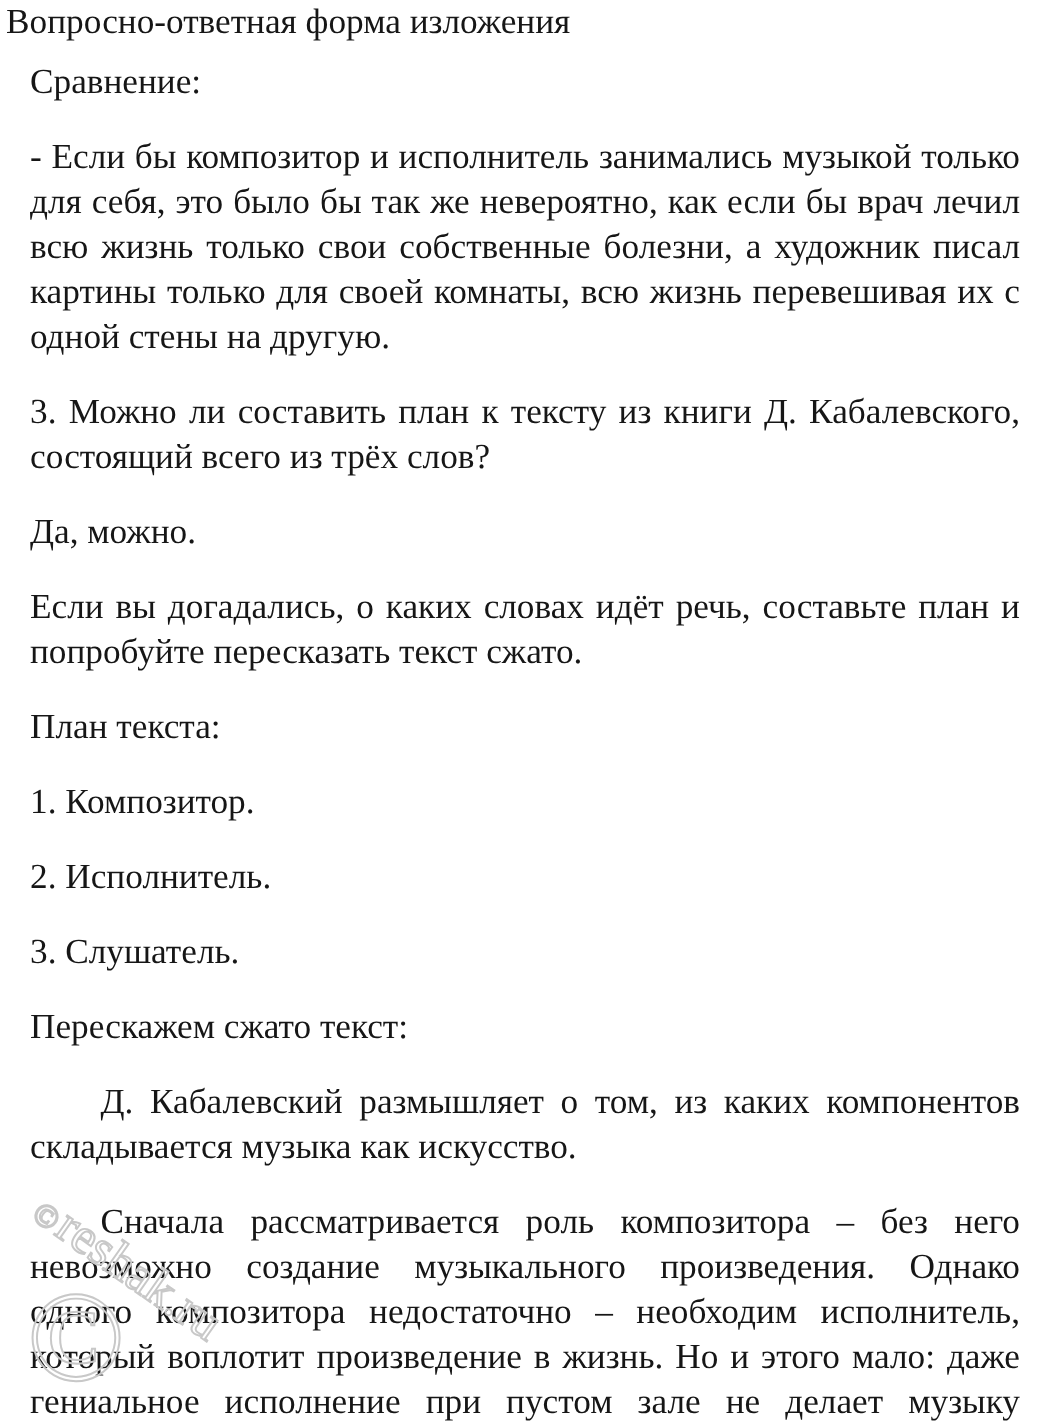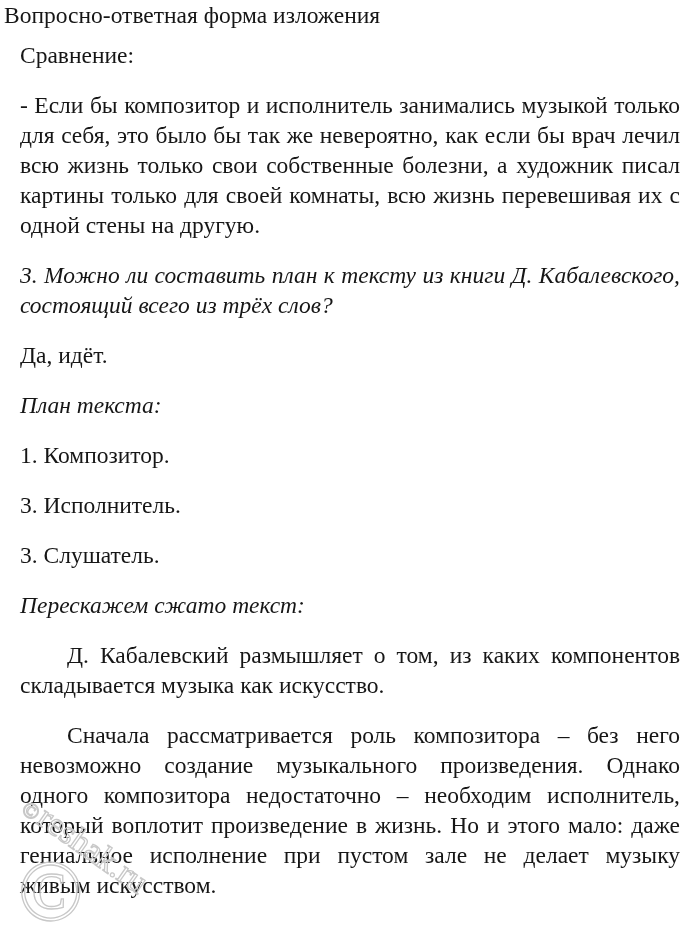--- a/index.html
+++ b/index.html
@@ -20,21 +20,21 @@
     display: flex;
     justify-content: space-between;
     align-items: baseline;
   }
   .page p {
     margin: 20px 16px;
     text-align: justify;
     text-align-last: left;
   }
   .page p.first { margin-top: 10px; }
-  .italic { font-style: italic; }
+  .italic { }
   .indent { text-indent: 47px; }
   .watermark {
     position: absolute;
     left: 0;
     top: 778px;
     pointer-events: none;
   }
   .watermark text {
     font-family: "Liberation Serif", serif;
     fill: none;
@@ -49,28 +49,29 @@
   <div class="header">
     <span>Вопросно-ответная форма изложения</span>
   </div>
 
   <p class="first">Сравнение:</p>
 
   <p>- Если бы композитор и исполнитель занимались музыкой только для себя, это было бы так же невероятно, как если бы врач лечил всю жизнь только свои собственные болезни, а художник писал картины только для своей комнаты, всю жизнь перевешивая их с одной стены на другую.</p>
 
   <p class="italic">3. Можно ли составить план к тексту из книги Д. Кабалевского, состоящий всего из трёх слов?</p>
 
-  <p>Да, идёт.</p>
+  <p>Да, можно.</p>
 
+  <p class="italic">Если вы догадались, о каких словах идёт речь, составьте план и попробуйте пересказать текст сжато.</p>
 
   <p class="italic">План текста:</p>
 
   <p>1. Композитор.</p>
 
-  <p>3. Исполнитель.</p>
+  <p>2. Исполнитель.</p>
 
   <p>3. Слушатель.</p>
 
   <p class="italic">Перескажем сжато текст:</p>
 
   <p class="indent">Д. Кабалевский размышляет о том, из каких компонентов складывается музыка как искусство.</p>
 
   <p class="indent">Сначала рассматривается роль композитора – без него невозможно создание музыкального произведения. Однако одного композитора недостаточно – необходим исполнитель, который воплотит произведение в жизнь. Но и этого мало: даже гениальное исполнение при пустом зале не делает музыку живым искусством.</p>
 
   <svg class="watermark" width="210" height="173" viewBox="0 0 210 173">

